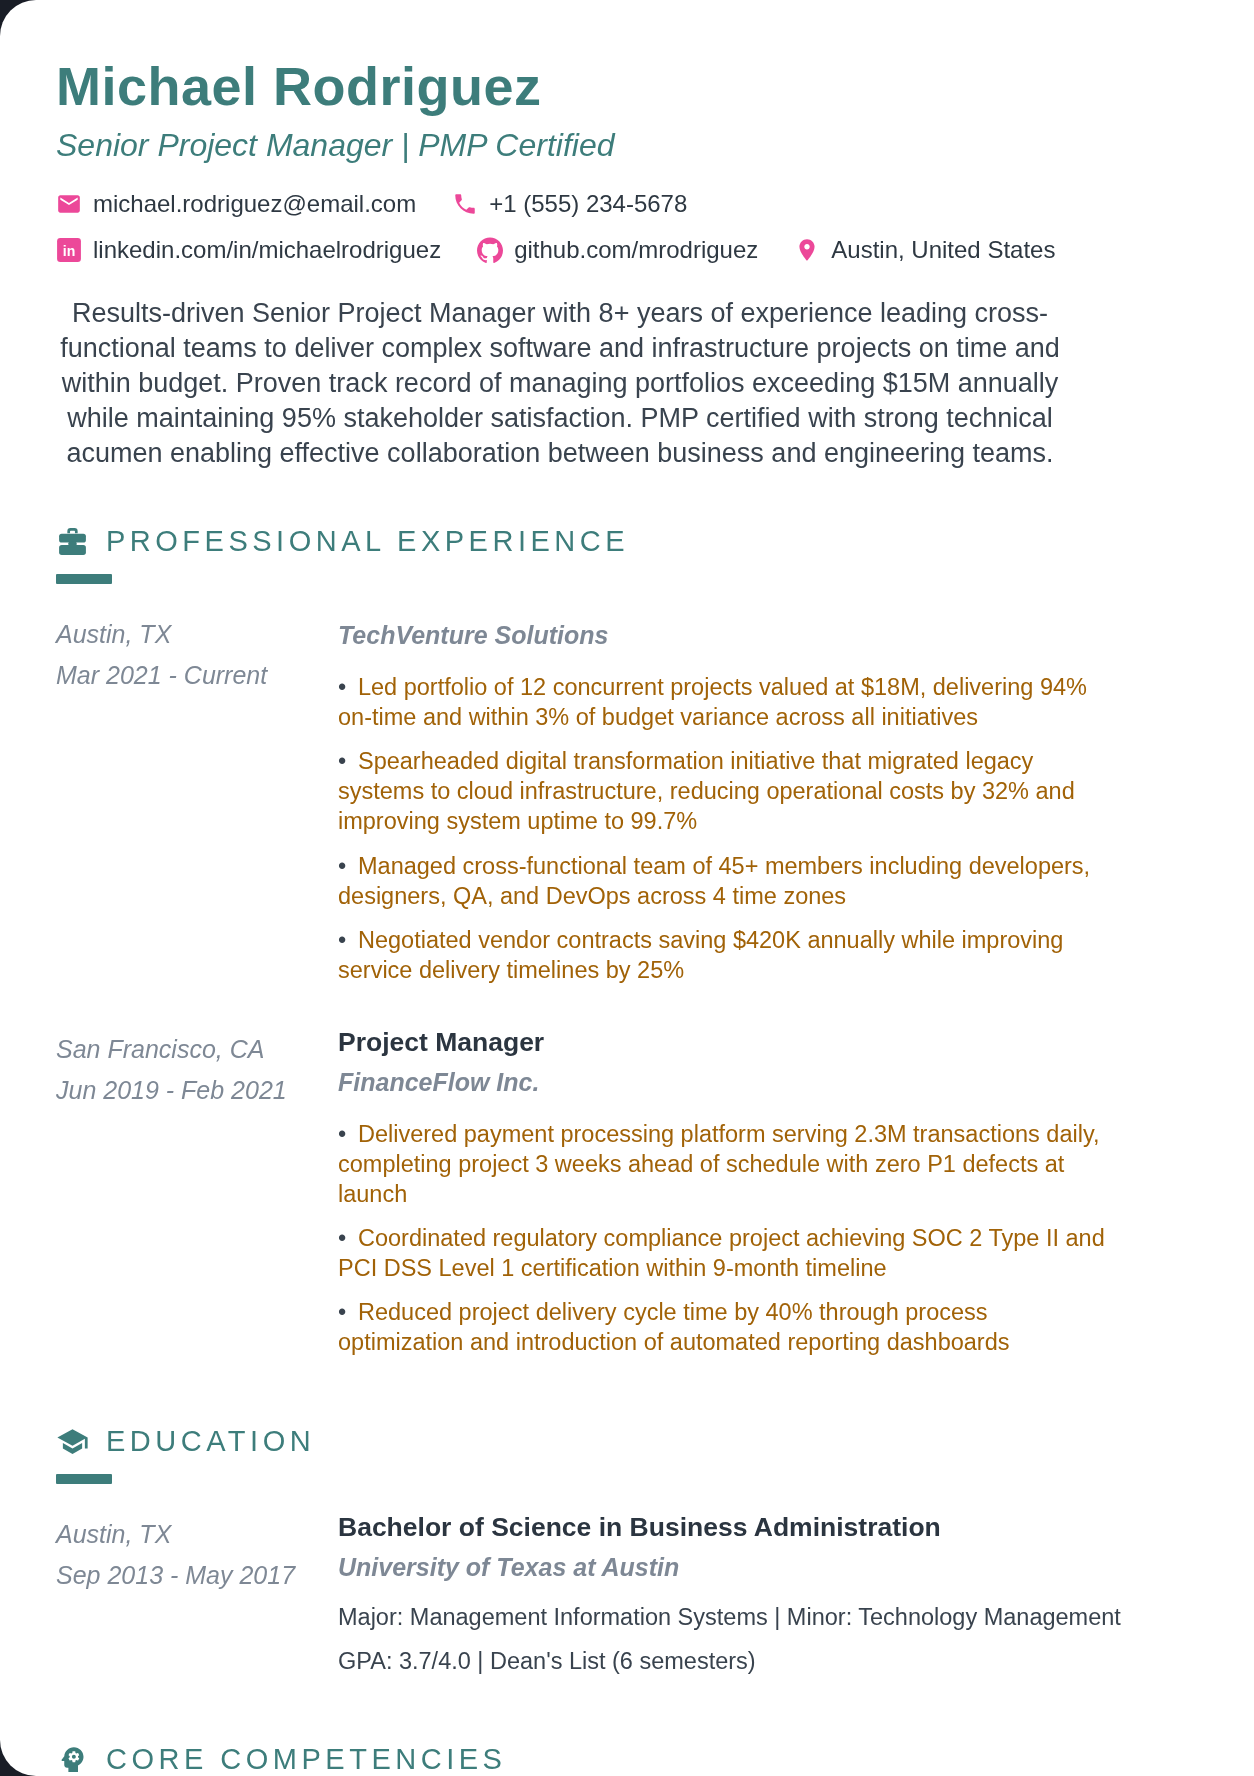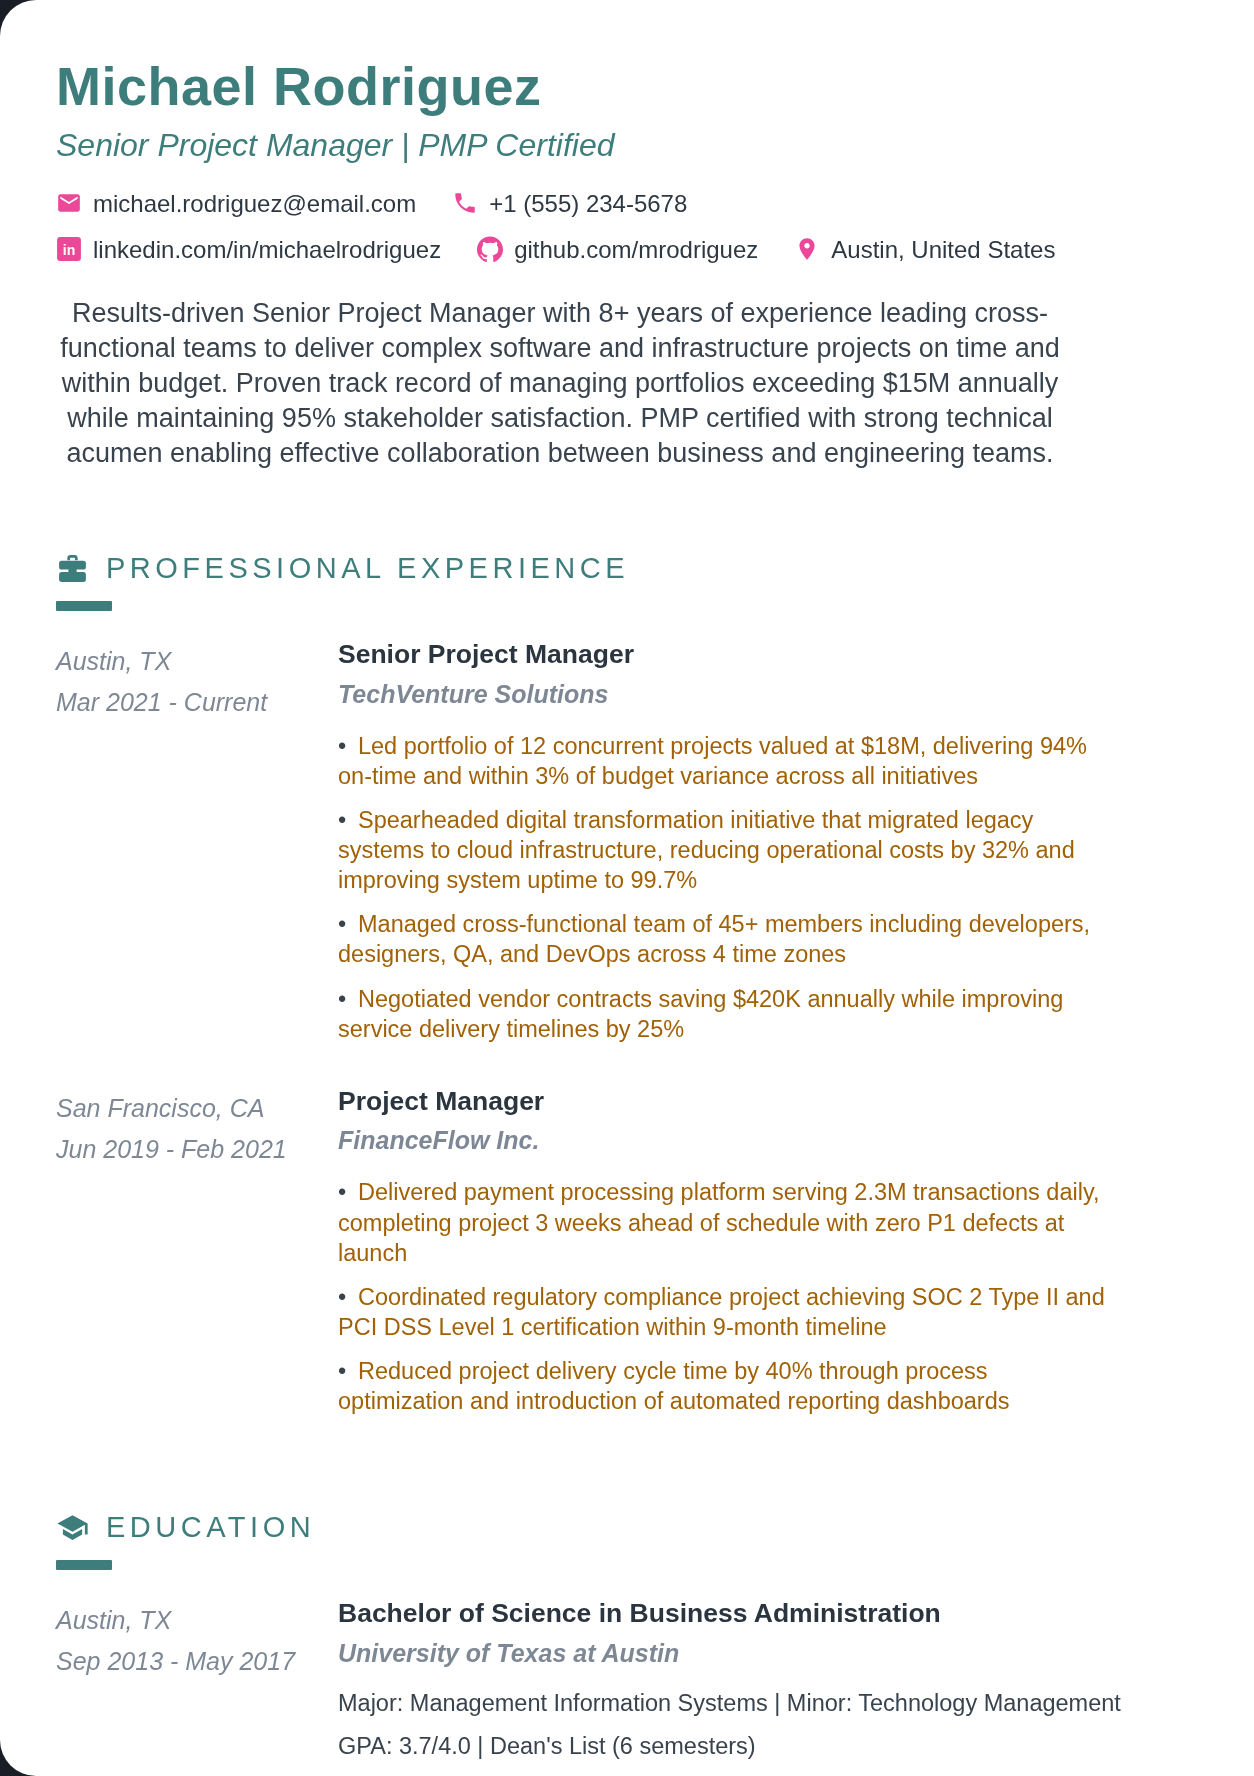--- a/index.html
+++ b/index.html
@@ -6,27 +6,27 @@
   body{width:1254px;height:1776px;background:#191d26;font-family:"Liberation Sans",sans-serif;}
   .page{position:relative;width:1254px;height:1776px;background:#191d26;overflow:hidden;padding-left:36px;}
   .card{position:absolute;inset:0;background:#ffffff;border-radius:36px;box-sizing:border-box;
         padding:58px 70px 0 56px;color:#39434e;overflow:hidden;}
 
   .name{margin:0;font-size:54px;line-height:1.05;font-weight:700;color:#3d7d7b;letter-spacing:0.5px;}
   .subtitle{margin-top:12px;font-size:32px;font-style:italic;font-weight:500;color:#3d7d7b;}
 
   .contacts{margin-top:26px;display:flex;flex-wrap:wrap;column-gap:36px;row-gap:18px;
             max-width:1020px;font-size:24px;color:#2e3842;}
-  .contact{display:flex;gap:11px;cursor:pointer;}
+  .contact{display:flex;align-items:center;gap:11px;cursor:pointer;}
   .cicon{width:26px;height:26px;display:inline-flex;flex:0 0 auto;color:#ec4899;}
   .cicon svg{width:100%;height:100%;fill:currentColor;}
 
   .summary{margin:32px 0 8px;font-size:27px;line-height:1.3;max-width:1008px;color:#39434e;text-align:center;}
 
-  .section{margin-top:81px;}
+  .section{margin-top:54px;}
   .sec-head{display:flex;align-items:center;gap:17px;font-size:29px;letter-spacing:4.5px;
             font-weight:500;color:#3d7d7b;}
   .sicon{width:33px;height:33px;display:inline-flex;flex:0 0 auto;color:#3d7d7b;}
   .sicon svg{width:100%;height:100%;fill:currentColor;}
   .sec-bar{width:56px;height:10px;background:#3d7d7b;margin-top:16px;border-radius:1px;}
 
   .entry{display:grid;grid-template-columns:282px 1fr;margin-top:28px;}
   .meta{font-size:25px;font-style:italic;color:#7e8895;line-height:1.65;padding-top:2px;}
   .role{font-size:26.5px;font-weight:700;color:#2b3540;line-height:1.2;}
   .company{margin-top:9px;font-size:25px;font-style:italic;color:#7e8895;font-weight:bold;}
@@ -104,21 +104,20 @@
         <span>PROFESSIONAL EXPERIENCE</span>
       </div>
       <div class="sec-bar"></div>
 
       <div class="entry">
         <div class="meta">
           <div>Austin, TX</div>
           <div>Mar 2021 - Current</div>
         </div>
         <div class="body">
-          <div class="role">Senior Project Manager</div>
           <div class="company">TechVenture Solutions</div>
           <div class="bullets">
             <p class="bullet">Led portfolio of 12 concurrent projects valued at $18M, delivering 94% on-time and within 3% of budget variance across all initiatives</p>
             <p class="bullet">Spearheaded digital transformation initiative that migrated legacy systems to cloud infrastructure, reducing operational costs by 32% and improving system uptime to 99.7%</p>
             <p class="bullet">Managed cross-functional team of 45+ members including developers, designers, QA, and DevOps across 4 time zones</p>
             <p class="bullet">Negotiated vendor contracts saving $420K annually while improving service delivery timelines by 25%</p>
           </div>
         </div>
       </div>
 

